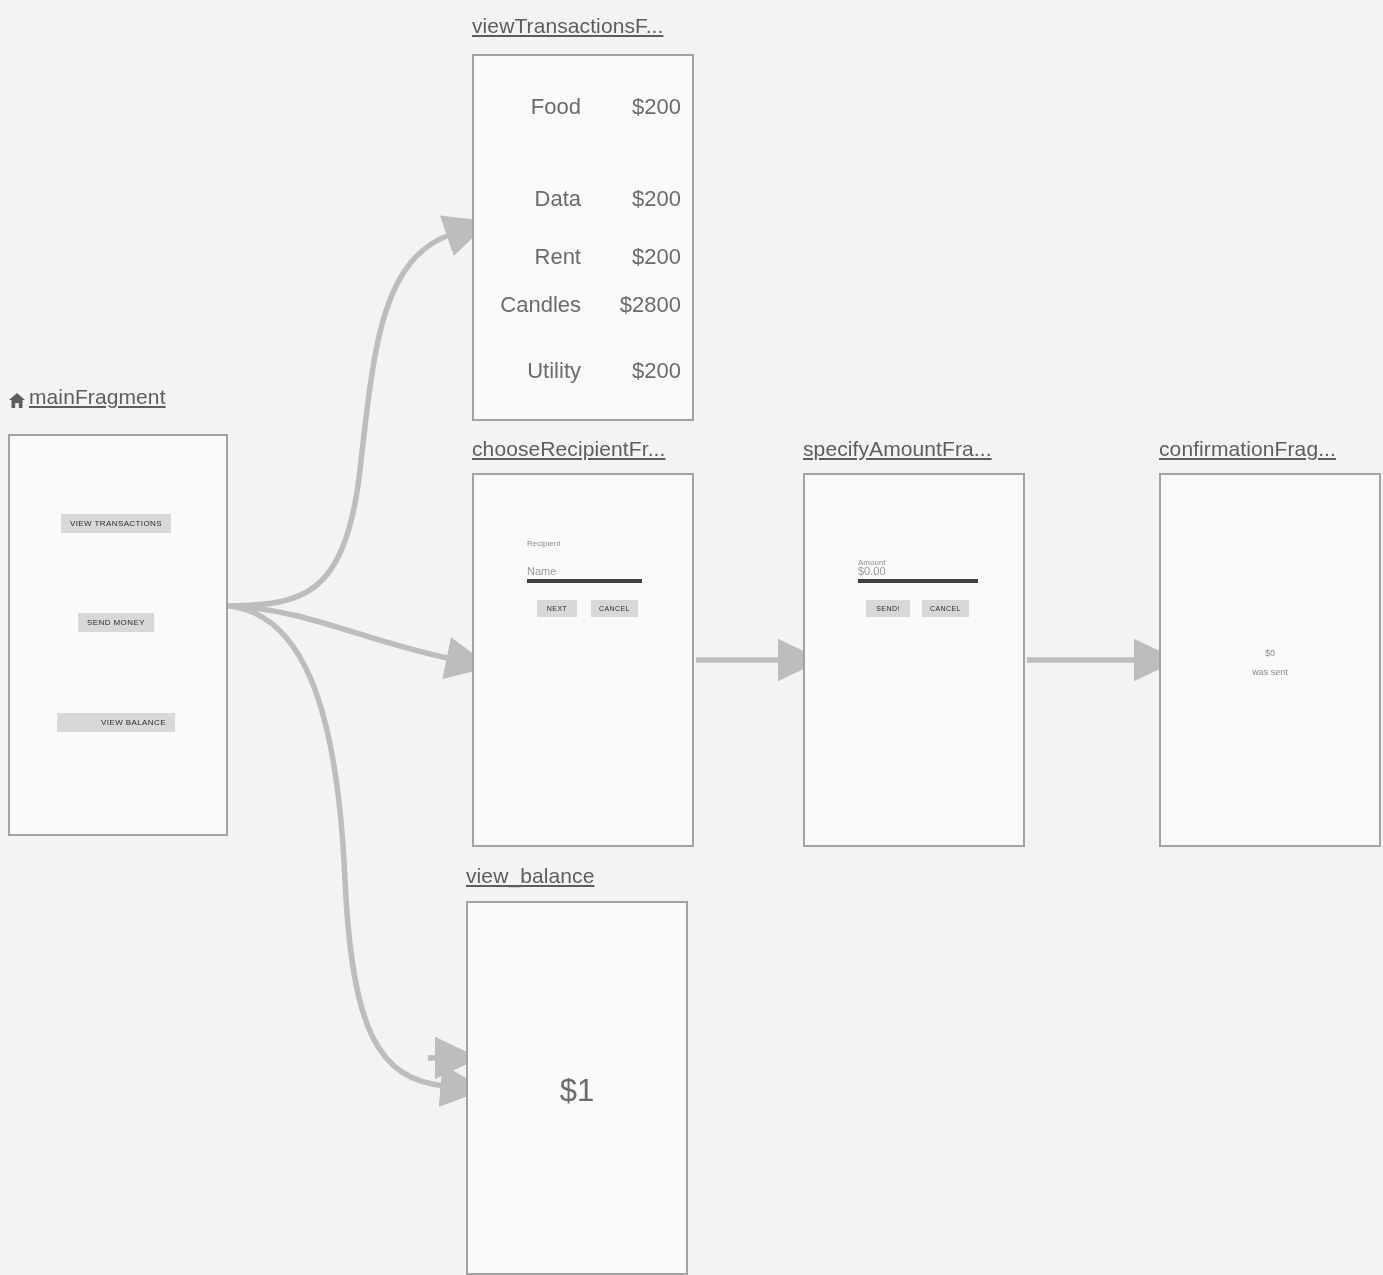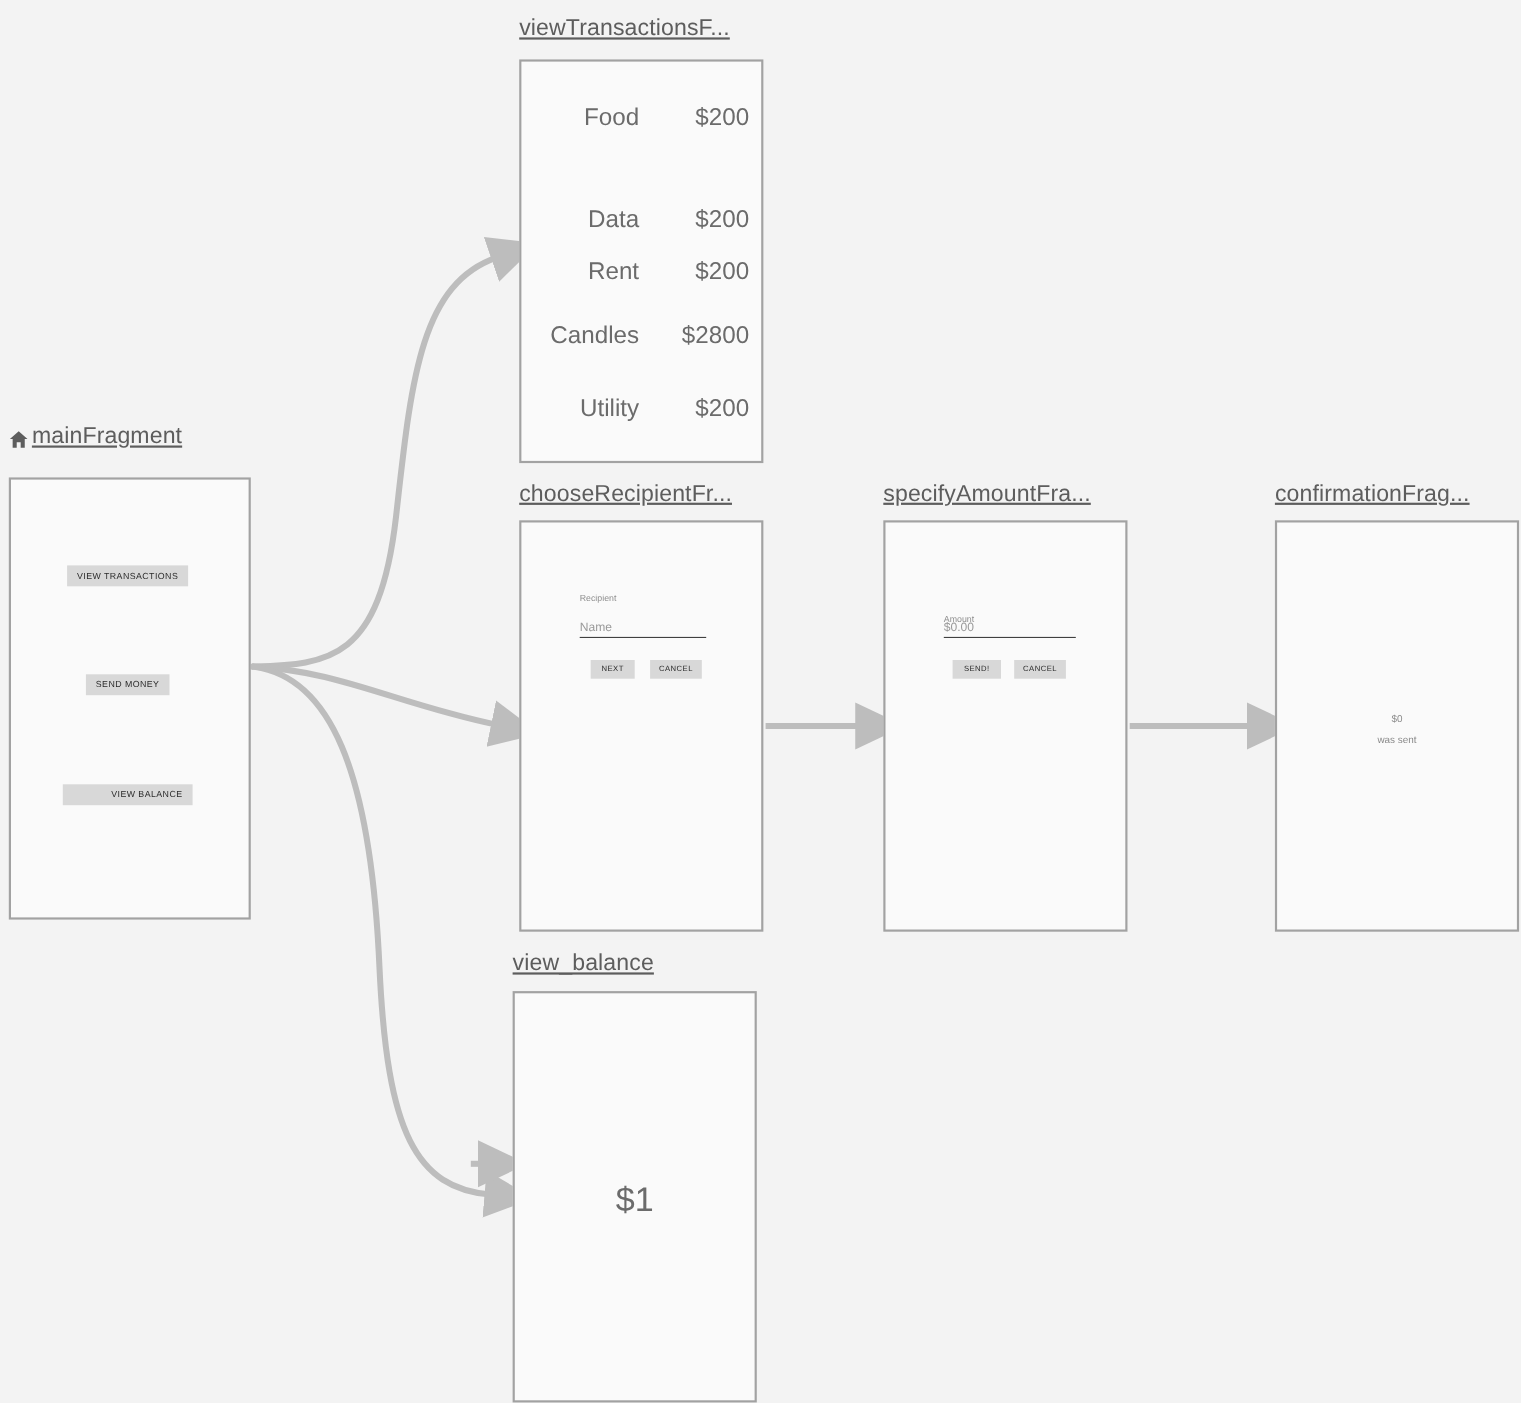--- a/index.html
+++ b/index.html
@@ -100,21 +100,21 @@
   
   .form-label {
     position: absolute;
     font-size: 8px;
     color: #8e8e8e;
     font-family: "Liberation Sans", sans-serif;
     white-space: nowrap;
   }
   .form-input {
     position: absolute;
-    border-bottom: 1px solid #404040;
+    border-bottom: 4px solid #404040;
     font-size: 11px;
     color: #9a9a9a;
     font-family: "Liberation Sans", sans-serif;
     padding-bottom: 2px;
     white-space: nowrap;
   }
   .form-btn {
     position: absolute;
     background: #d8d8d8;
     color: #2b2b2b;
@@ -196,21 +196,21 @@
 
   <div class="card" style="left:472px; top:54px; width:222px; height:367px;">
     <div class="tx-row" style="top:38px;">
       <span class="tx-name">Food</span>
       <span class="tx-amount">$200</span>
     </div>
     <div class="tx-row" style="top:104px;margin-top:26px;">
       <span class="tx-name">Data</span>
       <span class="tx-amount">$200</span>
     </div>
-    <div class="tx-row" style="top:178px;">
+    <div class="tx-row" style="top:188px;">
       <span class="tx-name">Rent</span>
       <span class="tx-amount">$200</span>
     </div>
     <div class="tx-row" style="top:236px;">
       <span class="tx-name">Candles</span>
       <span class="tx-amount">$2800</span>
     </div>
     <div class="tx-row" style="top:302px;">
       <span class="tx-name">Utility</span>
       <span class="tx-amount">$200</span>

